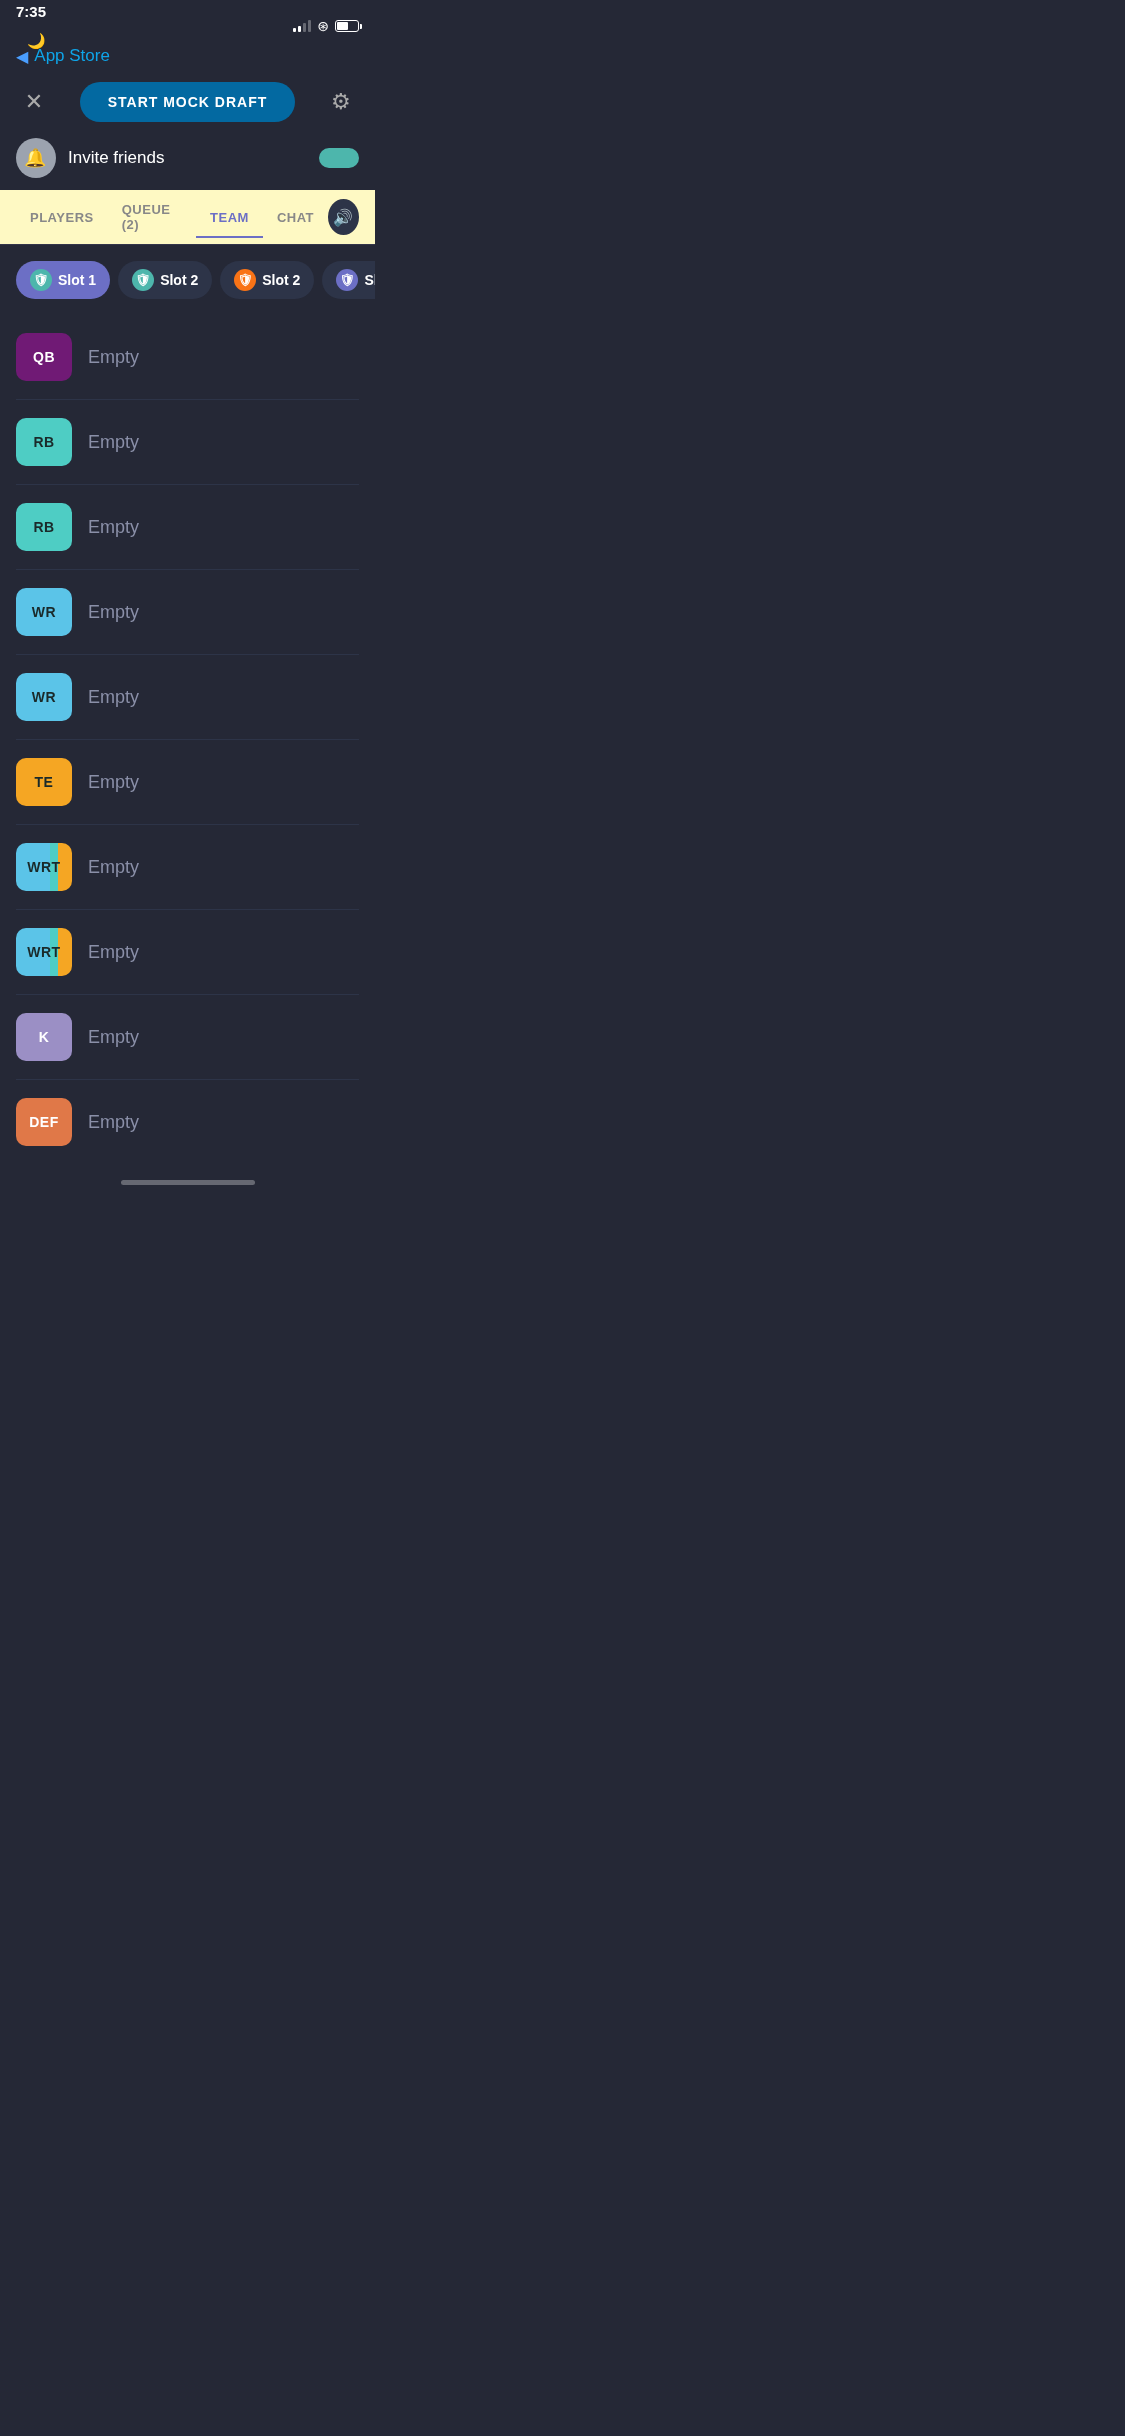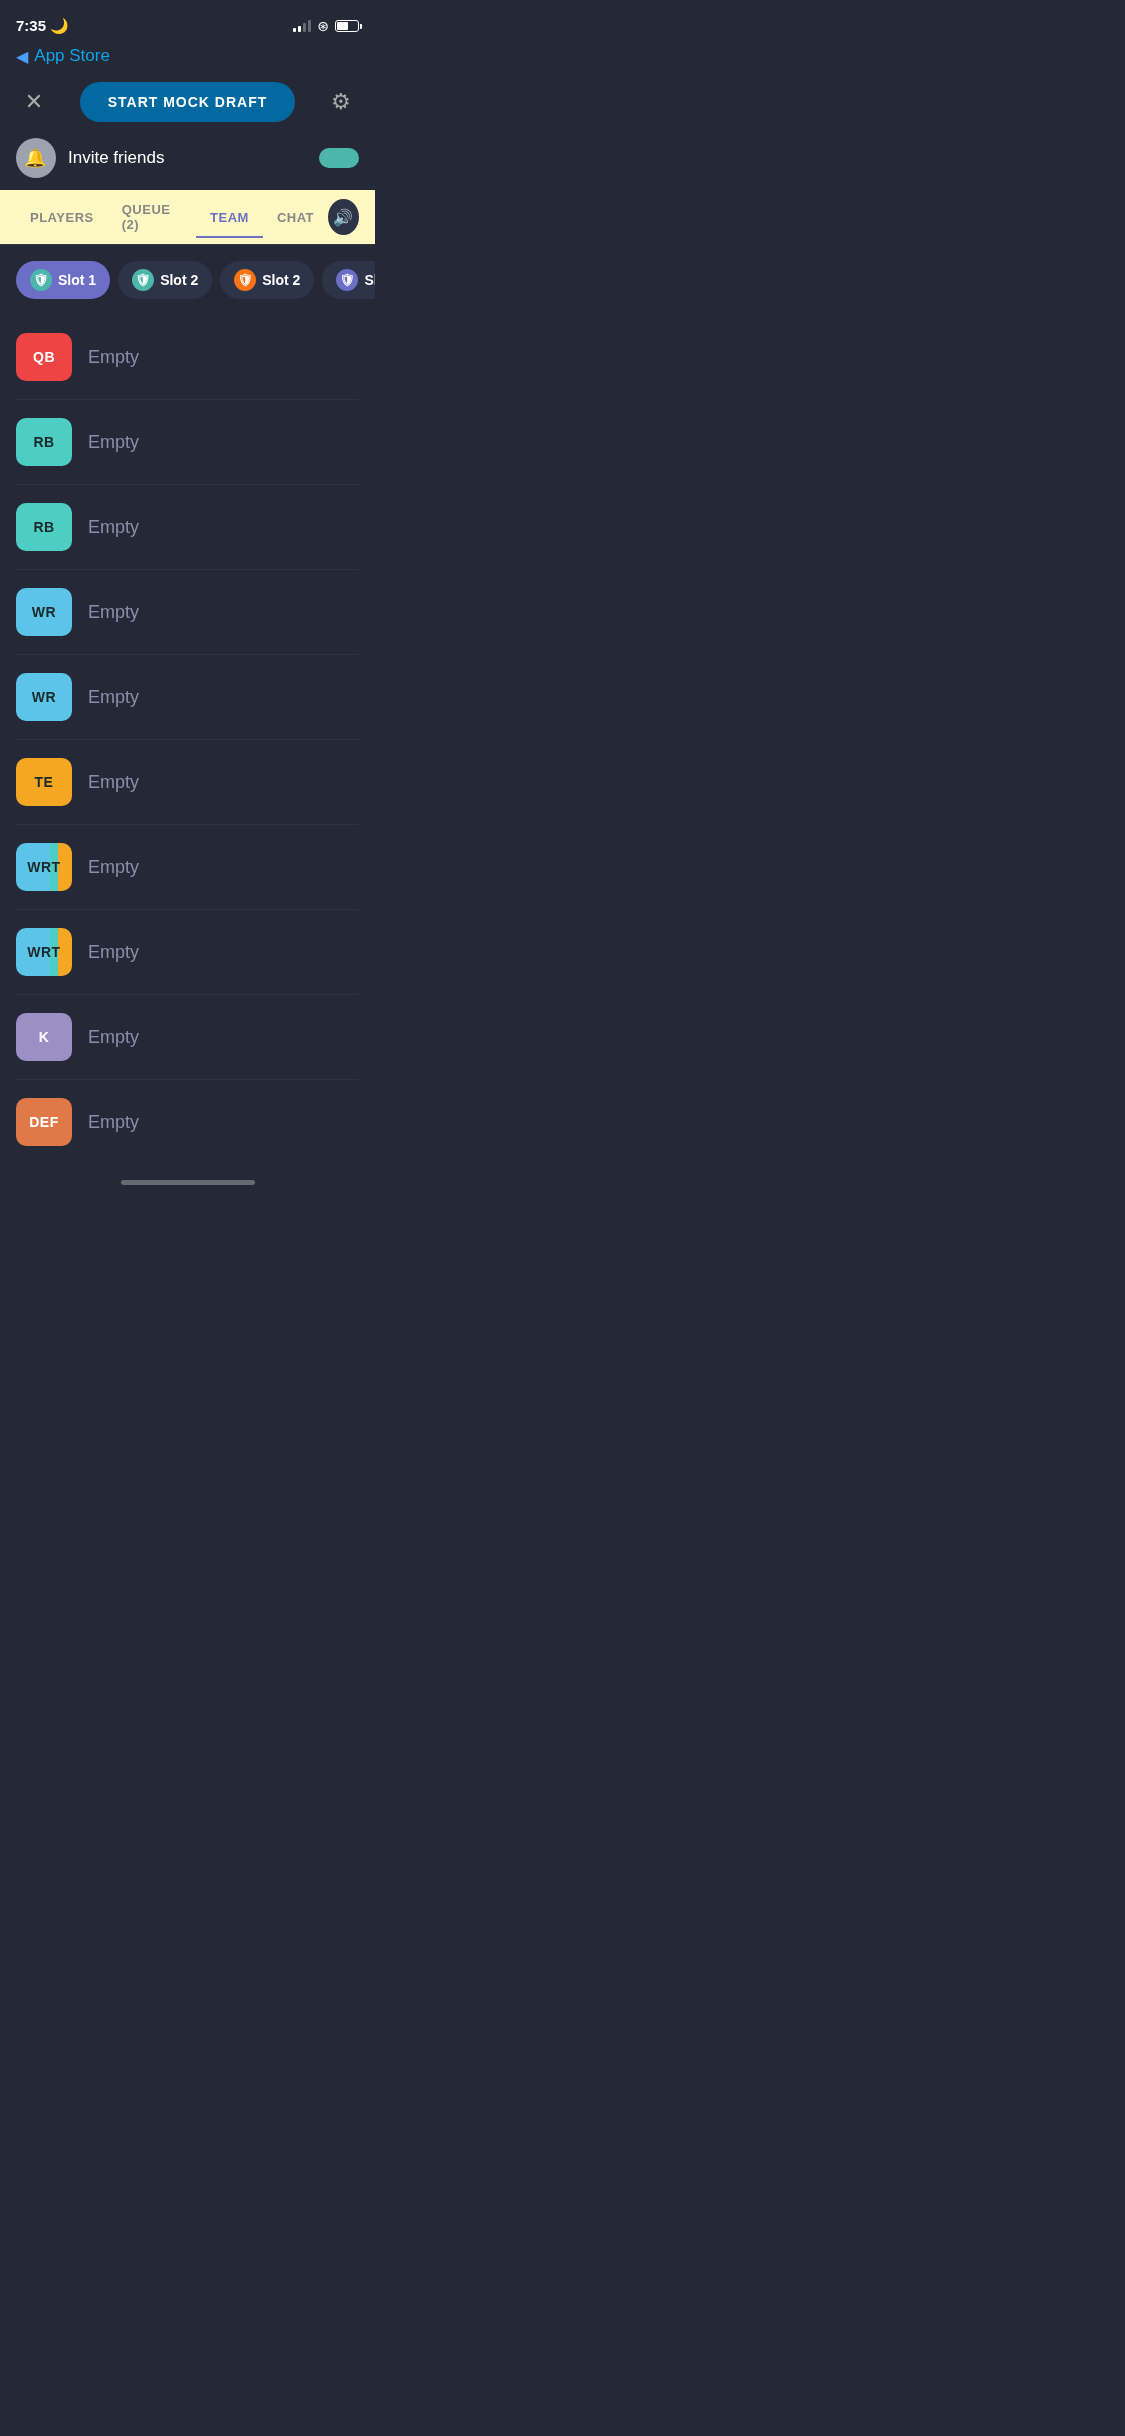--- a/index.html
+++ b/index.html
@@ -17,24 +17,25 @@
     
     .status-bar {
       display: flex;
       justify-content: space-between;
       align-items: center;
       padding: 12px 16px 4px;
       height: 44px;
     }
     .status-left {
       display: flex;
-      align-items: flex-start;
-      gap: 4px;
+      align-items: flex-end;
+      gap: 12px;
       font-size: 15px;
       font-weight: 600;
+      flex-direction: column;
     }
     .status-right {
       display: flex;
       align-items: center;
       gap: 6px;
     }
     .signal-bars {
       display: flex;
       align-items: flex-end;
       gap: 2px;
@@ -271,21 +272,21 @@
       border-radius: 10px;
       display: flex;
       align-items: center;
       justify-content: center;
       font-size: 14px;
       font-weight: 800;
       letter-spacing: 0.5px;
       color: #1a1a2e;
       flex-shrink: 0;
     }
-    .pos-qb { background: #ef4444; color: #fff; }
+    .pos-qb { background: #701a75; color: #fff; }
     .pos-rb { background: #4ecdc4; color: #1a2a2a; }
     .pos-wr { background: #5bc4e8; color: #1a2a2a; text-align: center; }
     .pos-te { background: #f5a623; color: #1a2a2a; }
     .pos-wrt {
       background: linear-gradient(to right, #5bc4e8 60%, #4ecdc4 60%, #4ecdc4 75%, #f5a623 75%);
       color: #1a2a2a;
     }
     .pos-k { background: #9b8fc5; color: #fff; }
     .pos-def { background: #e07848; color: #fff; }
 

